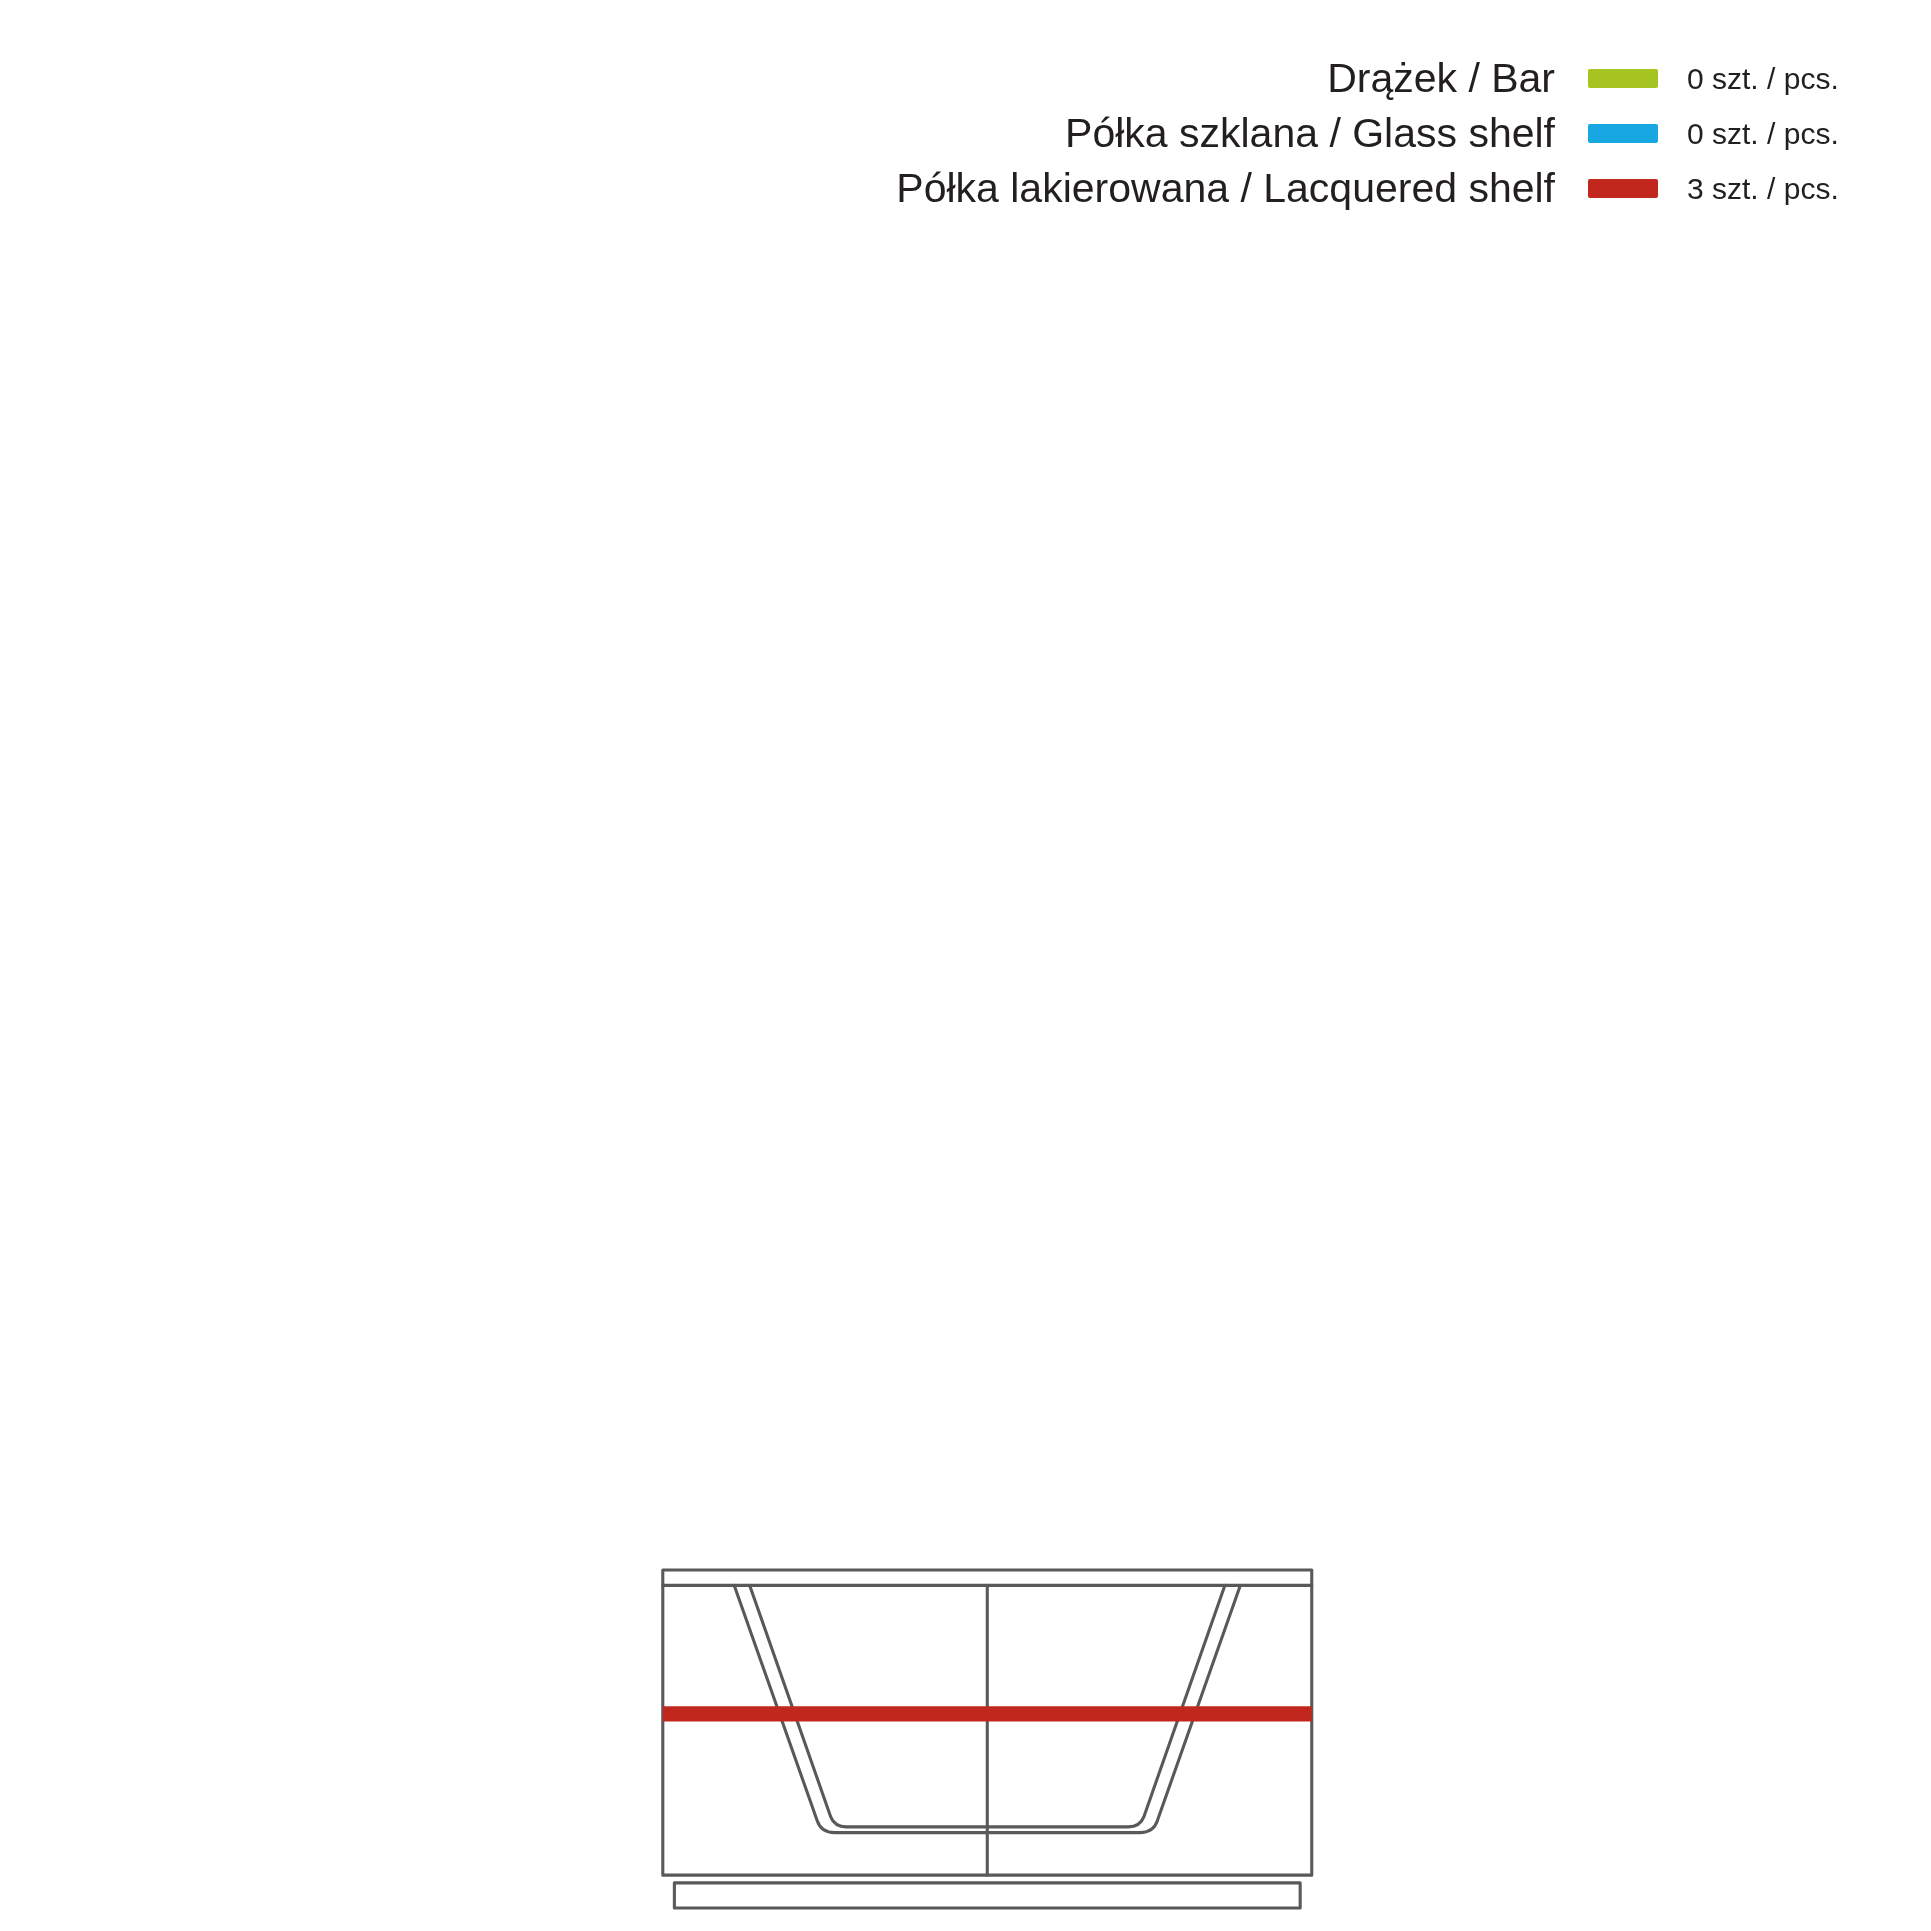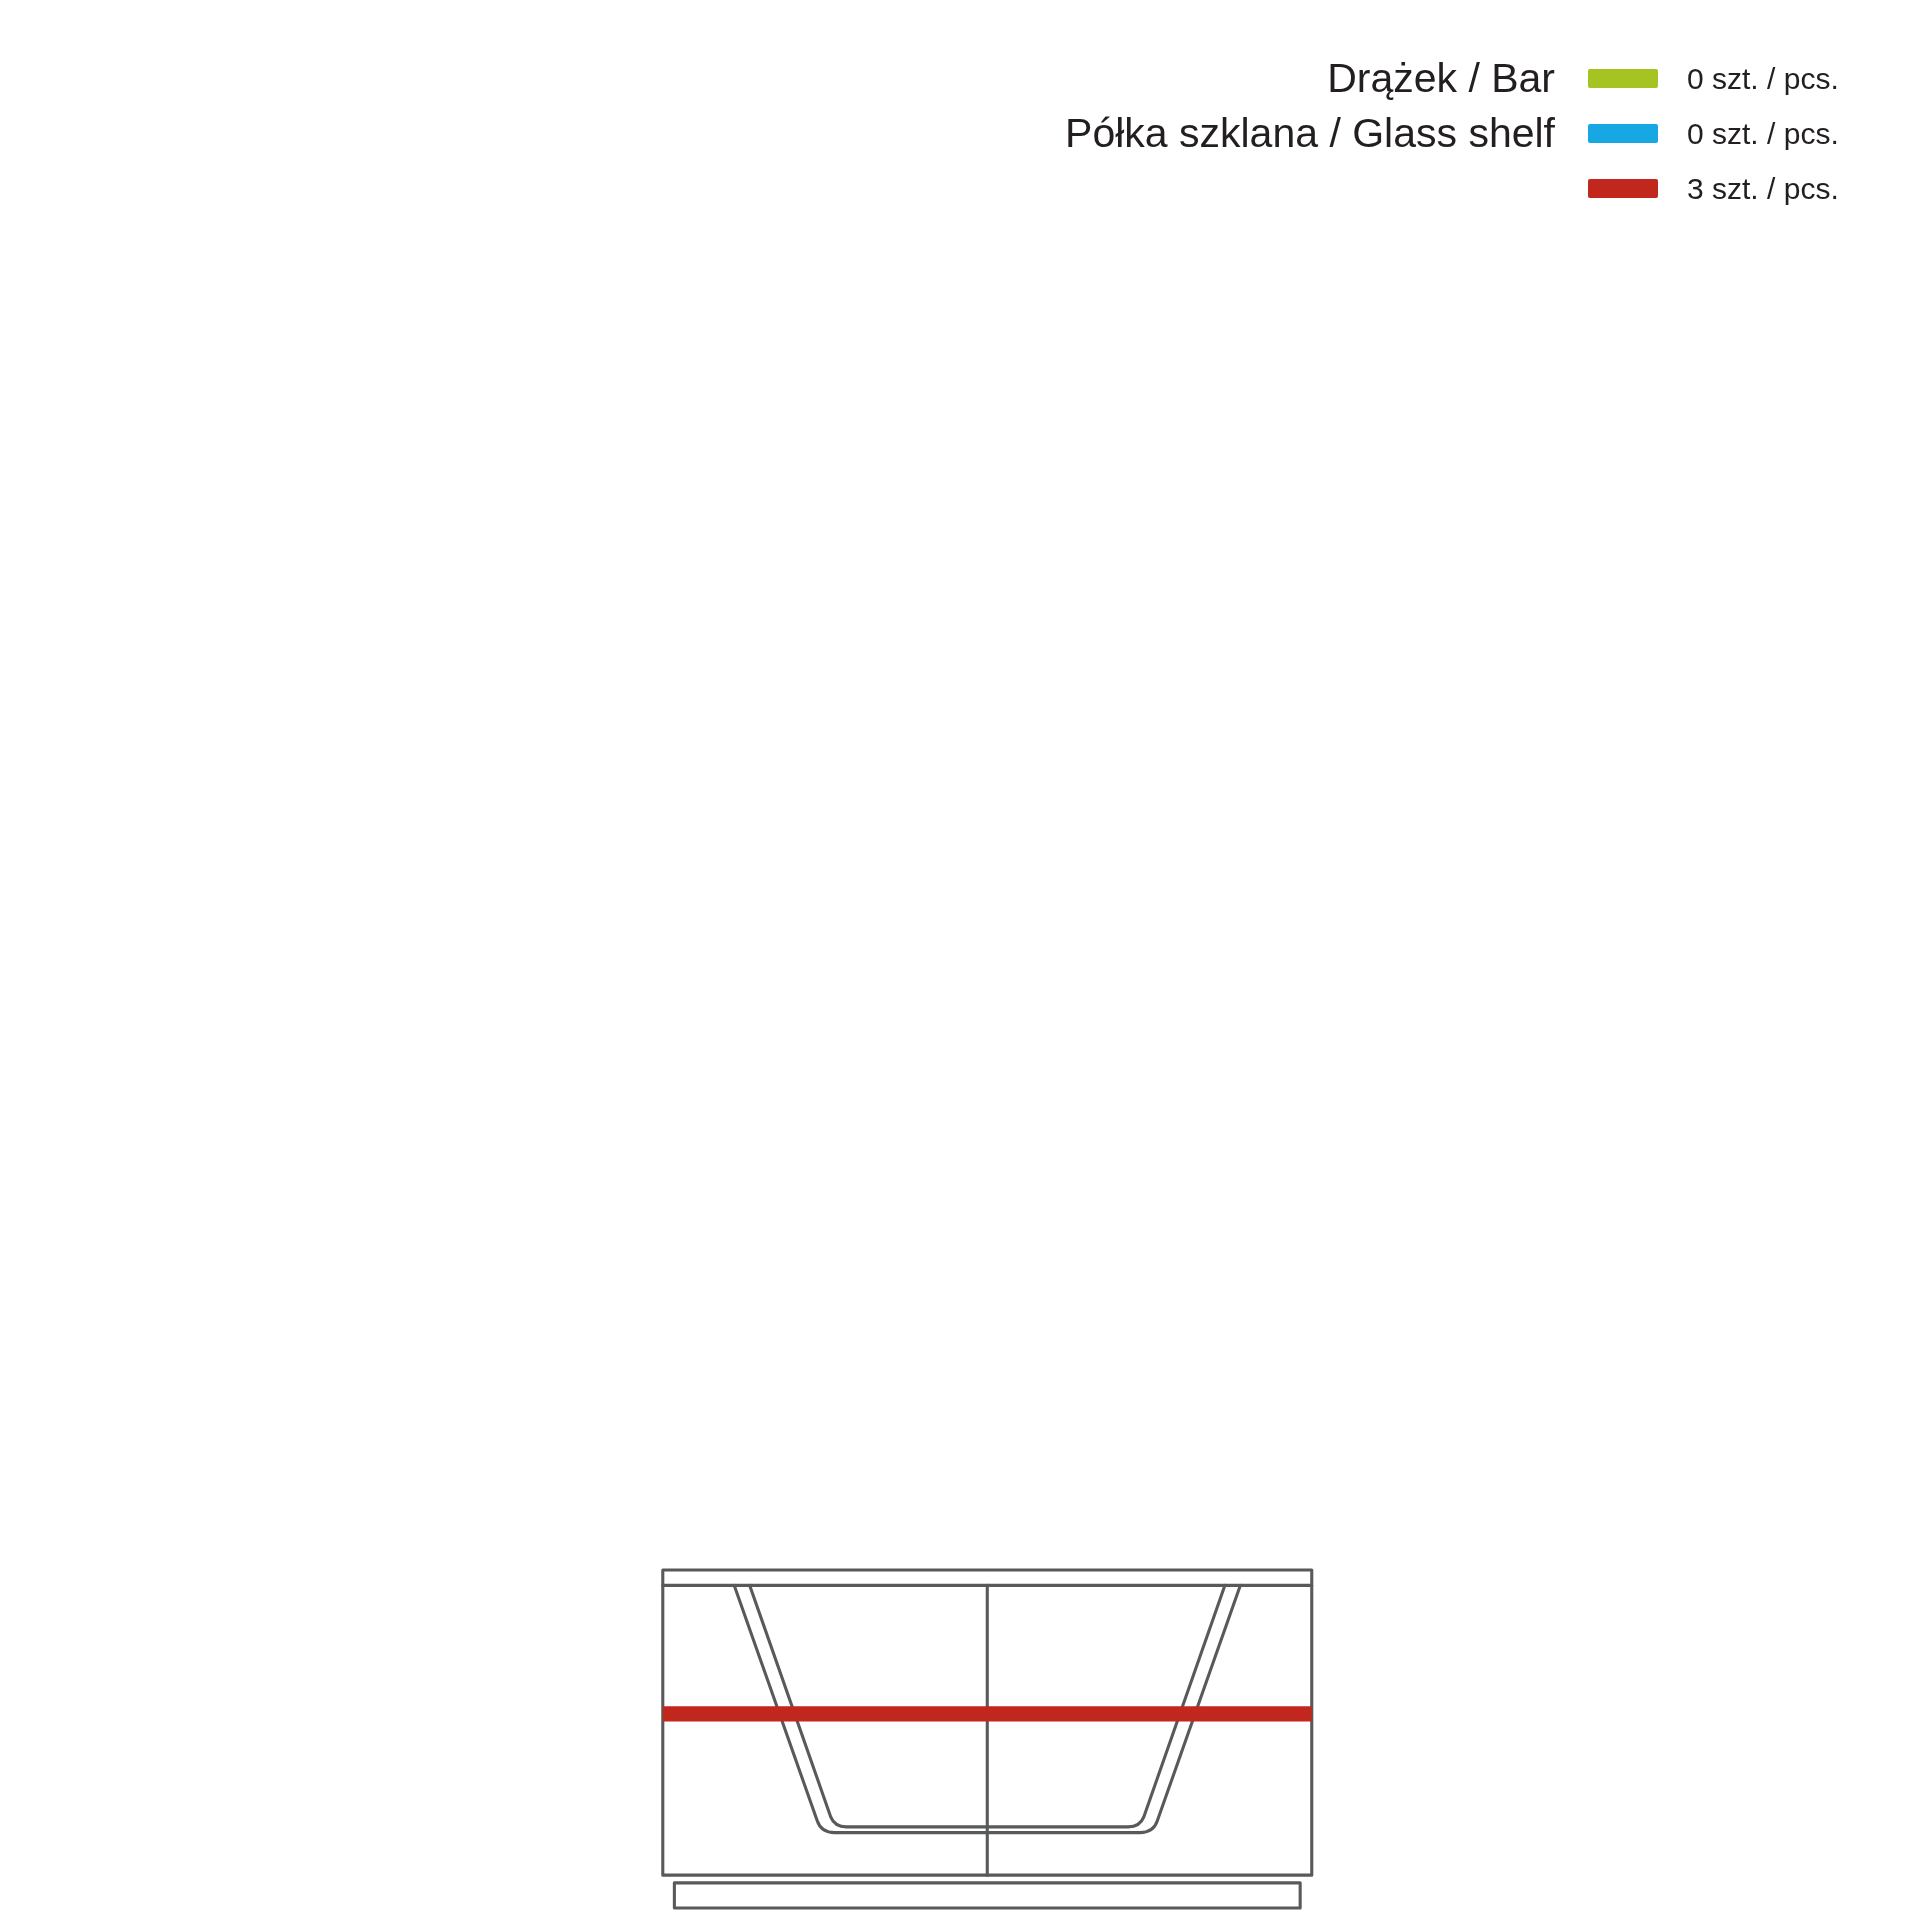--- a/index.html
+++ b/index.html
@@ -80,20 +80,21 @@
     <span class="legend-count">0 szt. / pcs.</span>
   </div>
 
   <div class="legend-row">
     <span class="legend-label">Półka szklana / Glass shelf</span>
     <span class="legend-swatch" style="background:#17a8e3"></span>
     <span class="legend-count">0 szt. / pcs.</span>
   </div>
 
   <div class="legend-row">
+    <span class="legend-label">Półka lakierowana / Lacquered shelf</span>
     <span class="legend-swatch" style="background:#c1271d"></span>
     <span class="legend-count">3 szt. / pcs.</span>
   </div>
 
 </div>
 
 <div id="drawing">
   <svg width="676" height="348" viewBox="0 0 700 360" xmlns="http://www.w3.org/2000/svg">
     <g fill="none" stroke="#58595b" stroke-width="3.2" stroke-linejoin="round" stroke-linecap="round">
 

